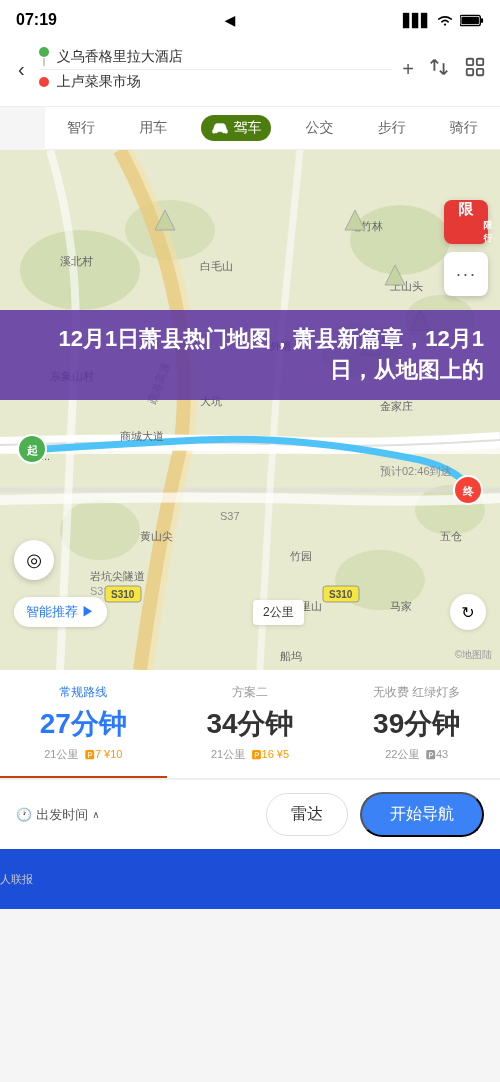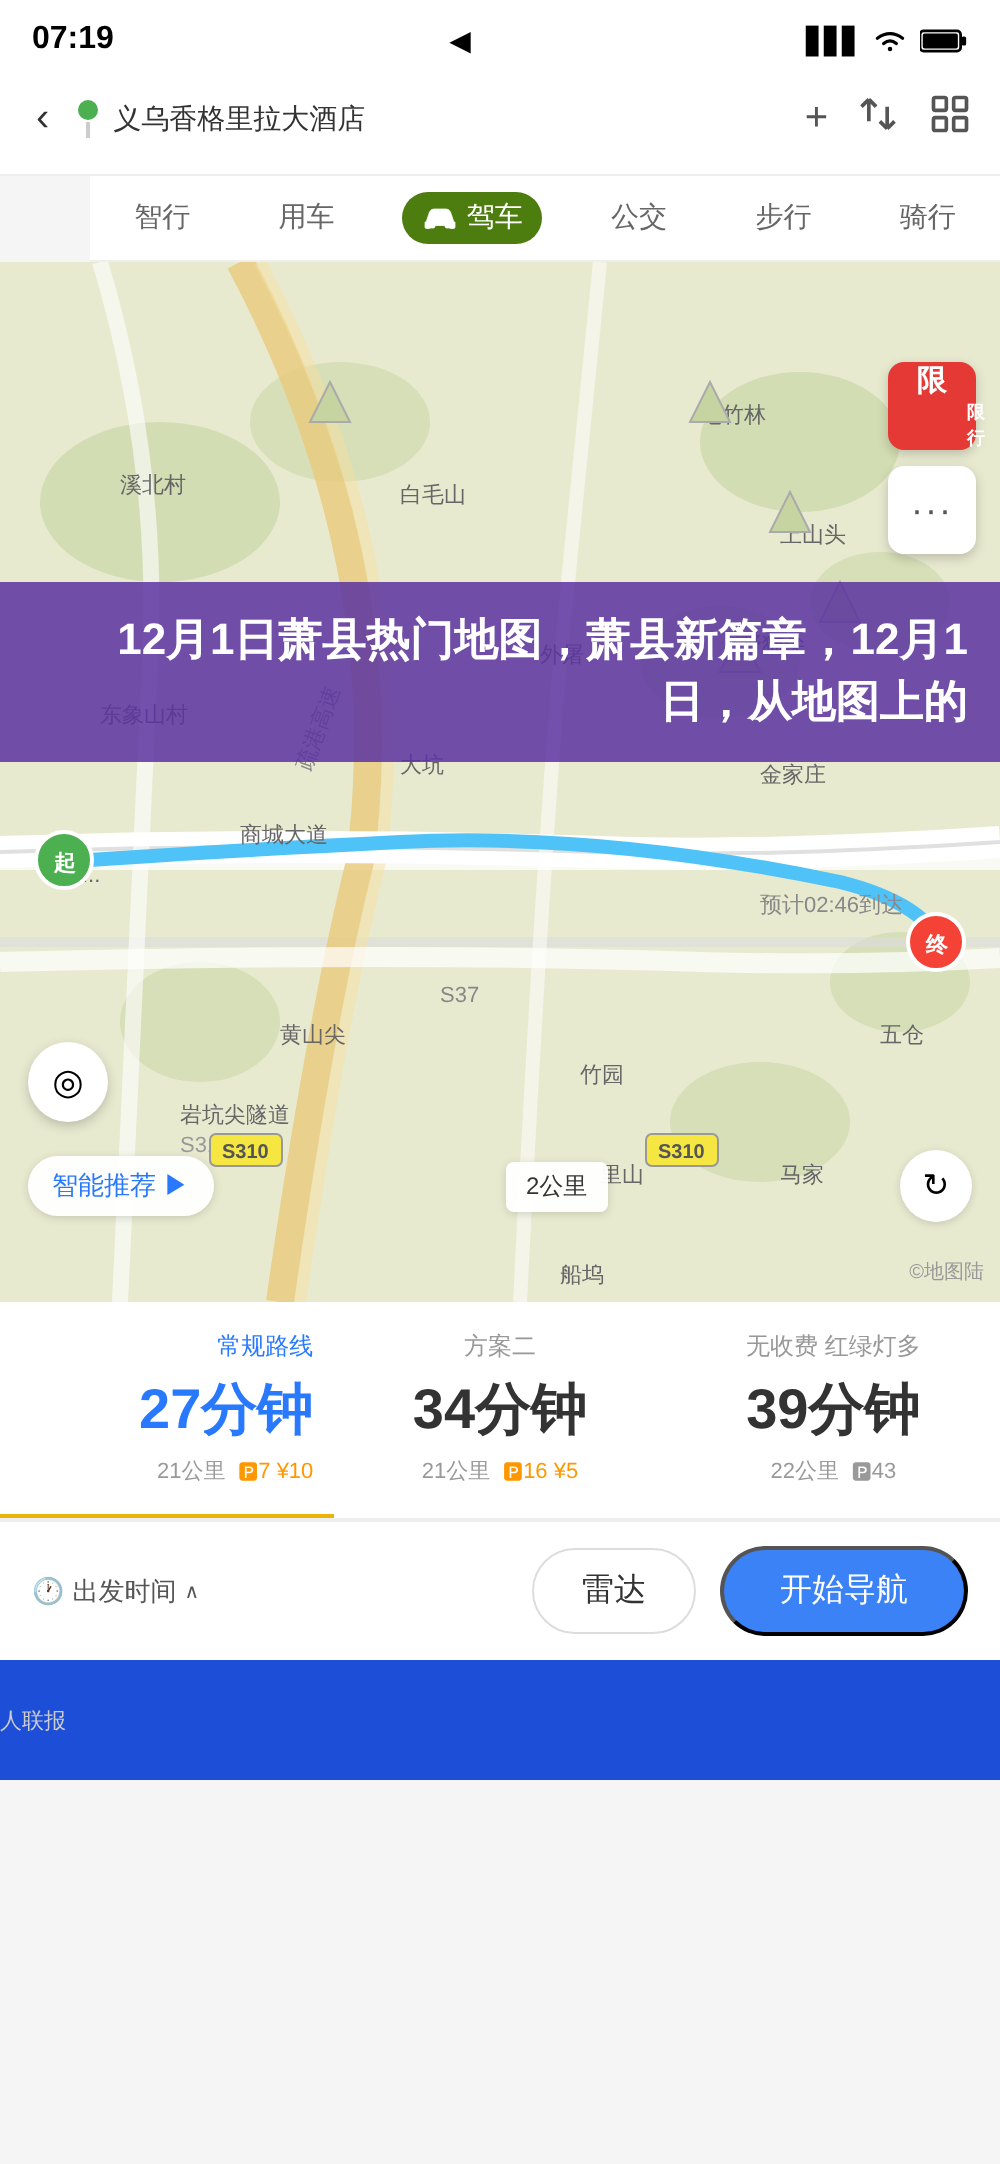--- a/index.html
+++ b/index.html
@@ -250,22 +250,21 @@
       border-bottom: 1px solid #eee;
     }
     .route-option {
       flex: 1;
       padding: 14px 10px;
       text-align: center;
       cursor: pointer;
       border-bottom: 2px solid transparent;
     }
     .route-option.active {
-      border-bottom: 2px solid #eab308;
-      text-align: right;
+      border-bottom: 2px solid #c2410c;
     }
     .route-option-title {
       font-size: 12px;
       color: #999;
       margin-bottom: 4px;
     }
     .route-option.active .route-option-title {
       color: #2979FF;
     }
     .route-time {
@@ -355,20 +354,24 @@
 <div class="search-bar">
   <div class="search-row">
     <div class="back-btn">‹</div>
     <div class="search-inputs">
       <div class="search-field">
         <div style="display:flex;flex-direction:column;align-items:center;gap:1px;">
           <div class="dot-green"></div>
           <div style="width:2px;height:8px;background:#ccc;"></div>
         </div>
         <span class="search-text">义乌香格里拉大酒店</span>
+      </div>
+      <div class="search-field">
+        <div class="dot-red"></div>
+        <span class="search-text">上卢菜果市场</span>
       </div>
     </div>
     <div class="search-actions">
       <div class="action-btn">+</div>
       <div class="action-btn">
         <svg width="22" height="22" viewBox="0 0 24 24" fill="none" stroke="#555" stroke-width="2">
           <path d="M7 16V4m0 0L3 8m4-4l4 4"></path>
           <path d="M17 8v12m0 0l4-4m-4 4l-4-4"></path>
         </svg>
       </div>

